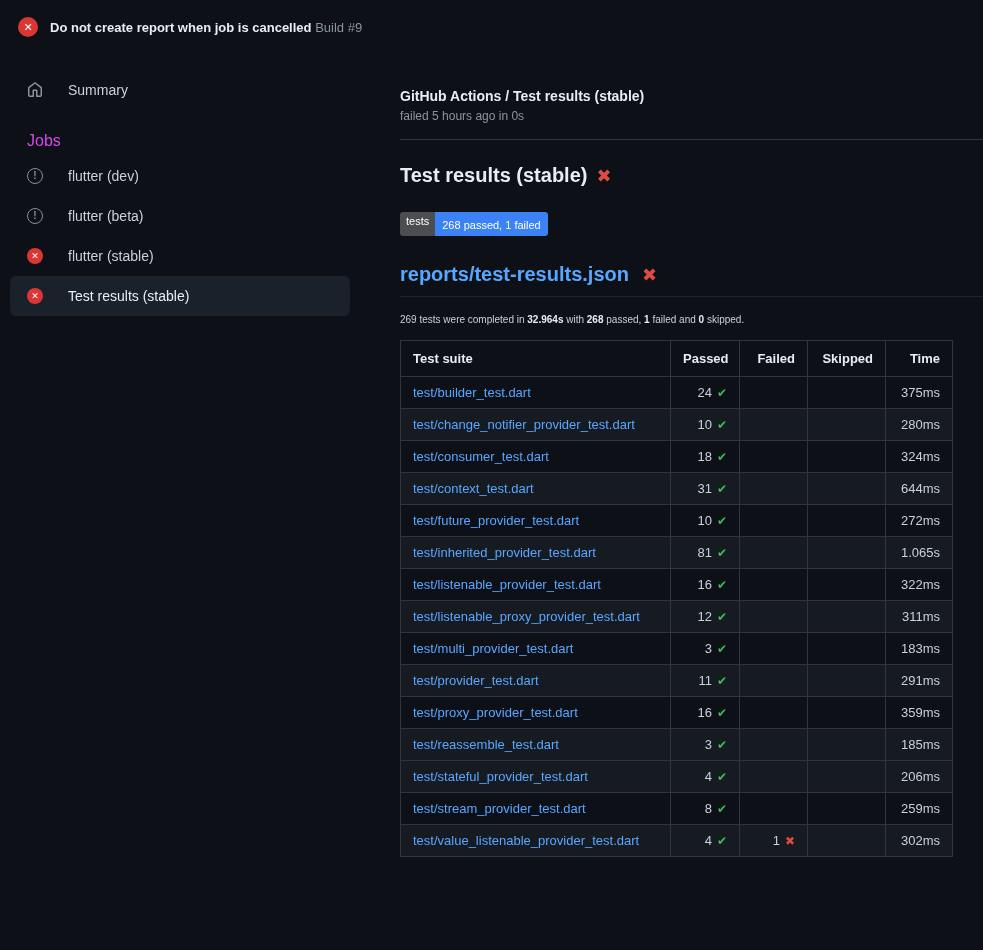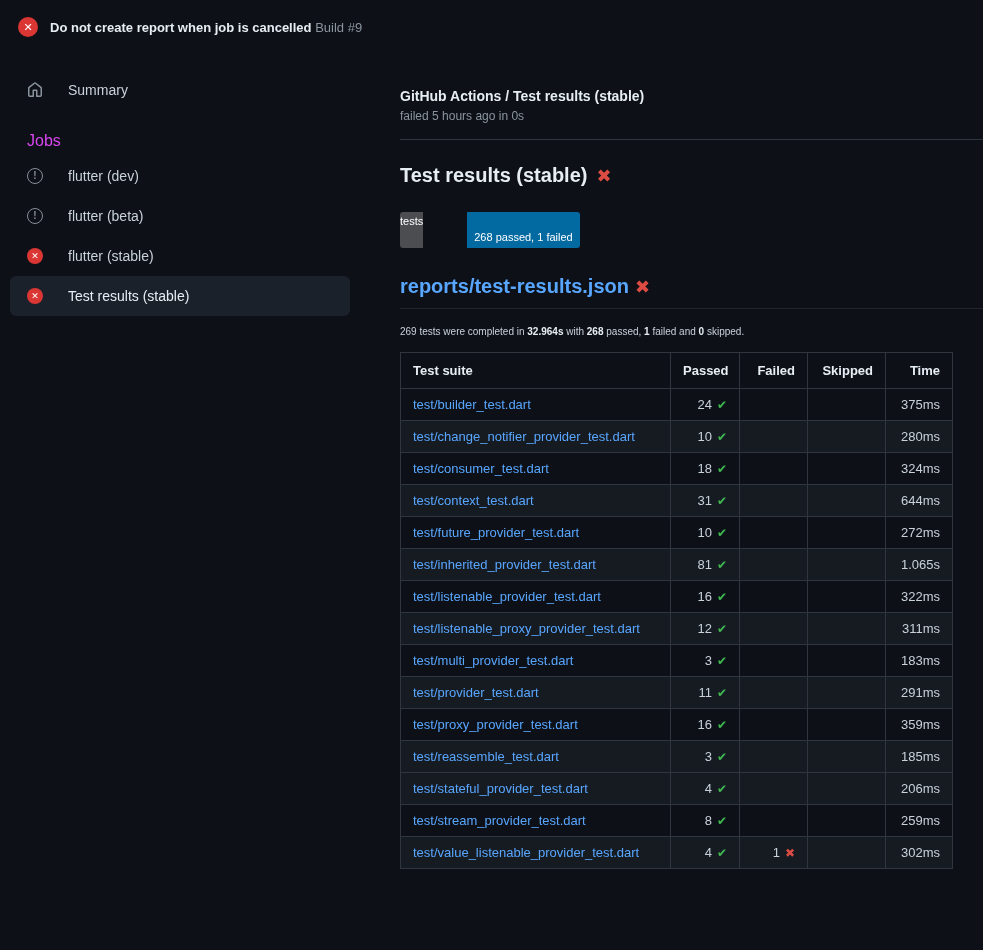--- a/index.html
+++ b/index.html
@@ -57,27 +57,27 @@
   .section-title {
     margin-top: 24px; font-size: 20px; font-weight: 700; color: #e6edf3;
     display: flex; align-items: center; gap: 9px;
   }
   .x-mark { color: #dd4c43; font-size: 18px; font-weight: 700; line-height: 1; }
 
   .badge {
     display: inline-flex; margin-top: 25px; font-size: 11px;
     border-radius: 3px; overflow: hidden; color: #fff; line-height: 1;
   }
-  .badge-label { background: #4b4d51; padding: 4px 0 5px; }
-  .badge-value { background: #0369a1; padding: 20px 7px 5px; margin-left: 44px; }
+  .badge-label { background: #4b4d51; padding: 4px 6px 5px; }
+  .badge-value { background: #3b82f6; padding: 8px 7px 5px; }
 
   .report-title {
     margin-top: 27px; padding-bottom: 10px; border-bottom: 1px solid #21262d;
     font-size: 20px; font-weight: 700;
-    display: flex; align-items: center; gap: 6px;
+    display: flex; align-items: center; gap: 13px;
   }
   .report-title a { color: #58a6ff; text-decoration: none; cursor: pointer; }
 
   .summary-line { margin-top: 17px; font-size: 10px; color: #c9d1d9; }
   .summary-line b { color: #e6edf3; font-weight: 700; }
 
   
   .results-table {
     border-collapse: collapse; table-layout: fixed;
     width: 552px; margin-top: 15px; font-size: 13px;

